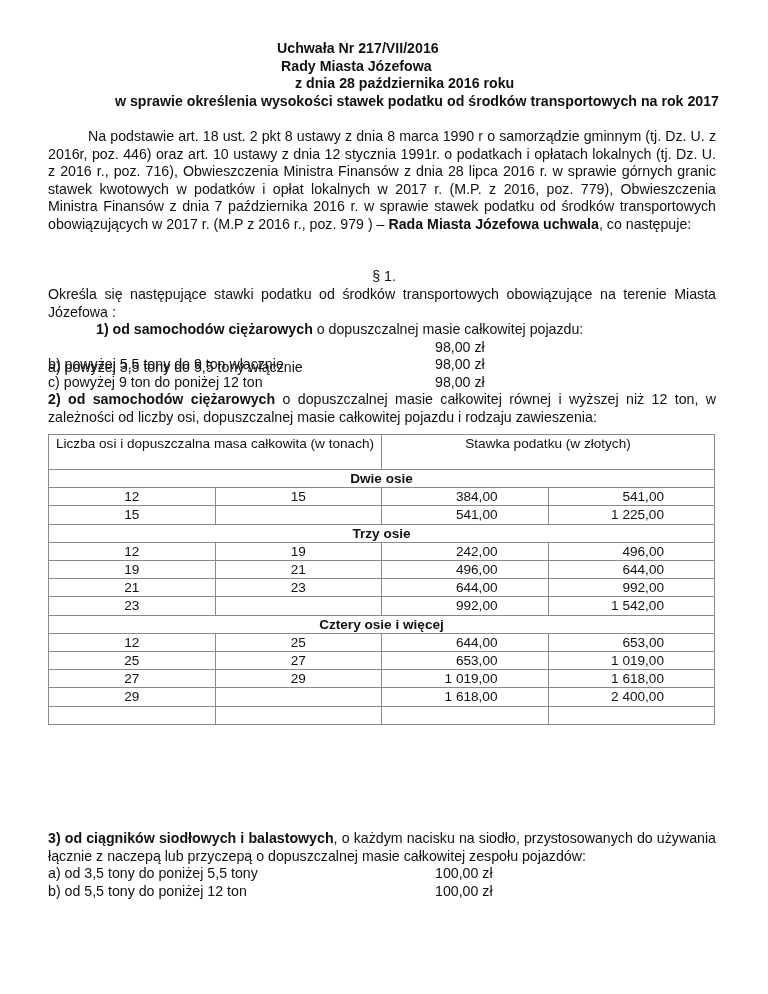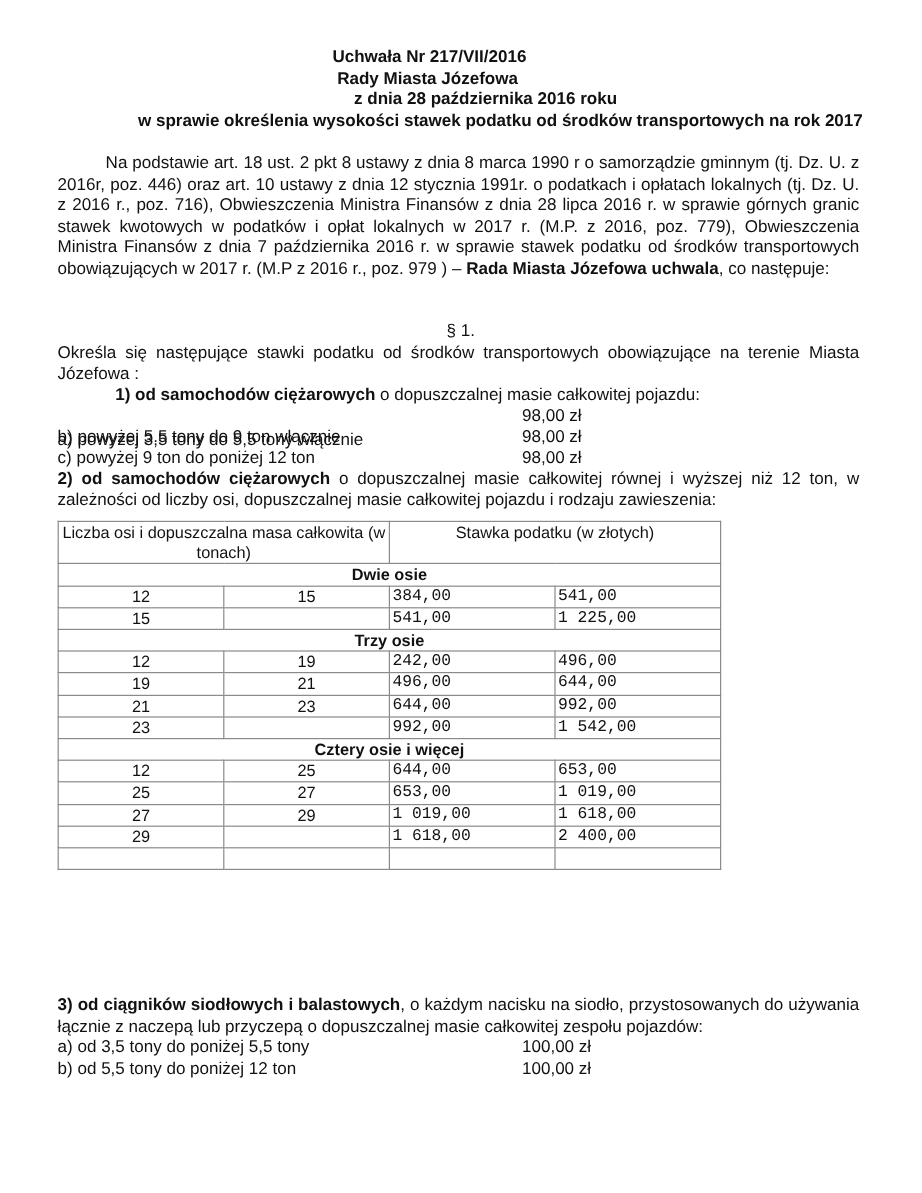--- a/index.html
+++ b/index.html
@@ -21,29 +21,29 @@
   }
   .p-intro { top: 128px; text-indent: 40px; }
   .para b { font-weight: bold; }
 
   .section-sign { position: absolute; left: 0; width: 768px; top: 268px; text-align: center; }
 
   .line { position: absolute; left: 48px; white-space: nowrap; }
   .amount { position: absolute; left: 435px; white-space: nowrap; }
 
   table.tax {
-    position: absolute; left: 48px; top: 434px; width: 553px;
+    position: absolute; left: 48px; top: 434px; width: 667px;
     border-collapse: collapse; table-layout: fixed; font-size: 13.6px; line-height: 17.2px;
   }
   table.tax td {
     border: 1.5px solid #8a8a8a; padding: 0 2px; text-align: center; vertical-align: top;
     height: 17px;
   }
   table.tax td.group { font-weight: bold; }
-  table.tax td.num-r { text-align: left; padding-right: 50px; font-family: Liberation Mono, monospace; }
+  table.tax td.num-r { text-align: right; padding-right: 50px; }
   table.tax tr.hdr1 td { height: 34px; }
   table.tax tr.hdr2 td { height: 86px; }
   table.tax tr.blank td { height: 17px; }
 </style>
 </head>
 <body>
 
 <div class="page">
 
   <div class="heading h1">Uchwała Nr 217/VII/2016</div>

